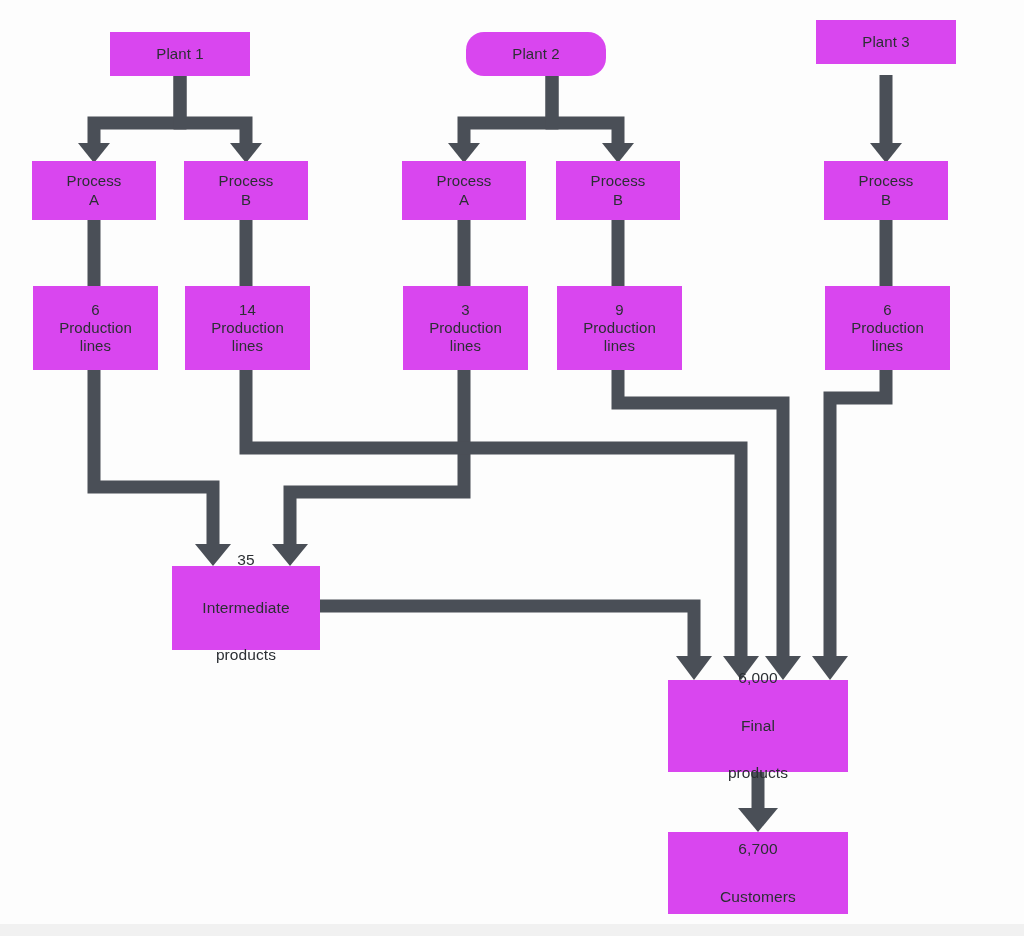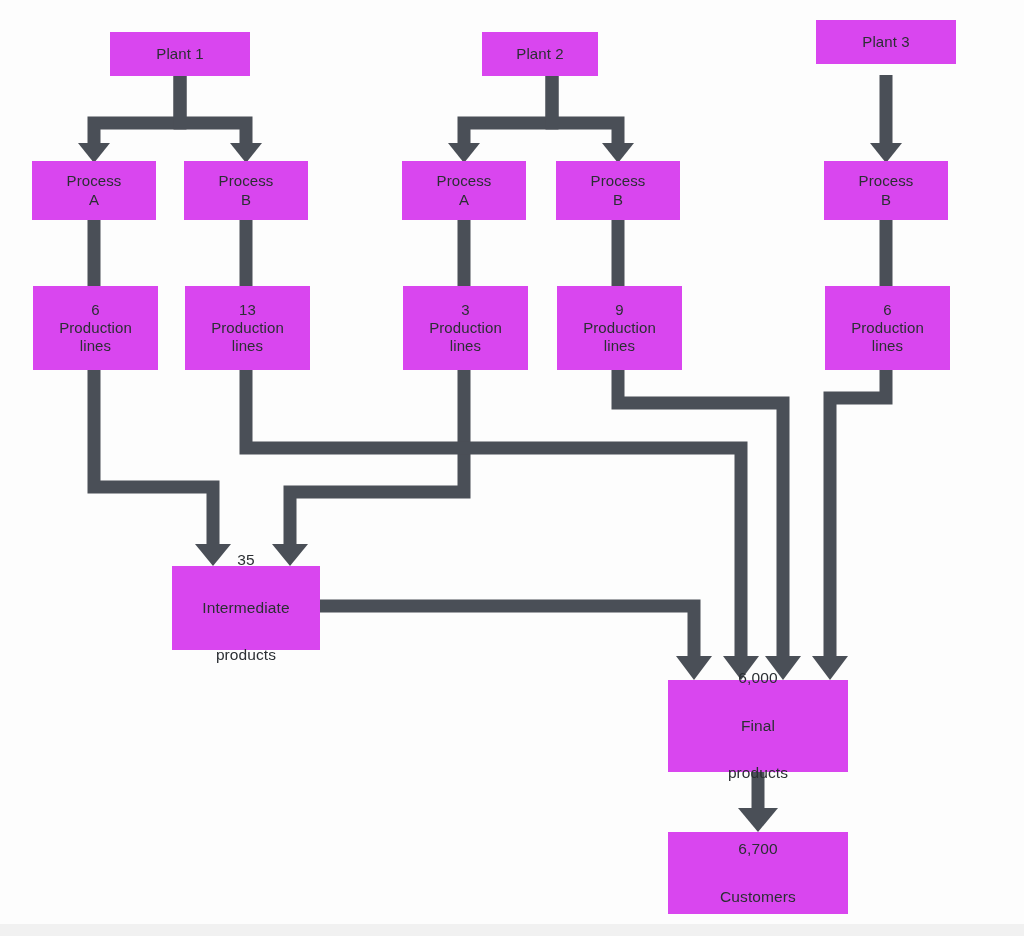--- a/index.html
+++ b/index.html
@@ -106,21 +106,21 @@
     <polygon class="arrow-head" points="694,680 676,656 712,656"></polygon>
 
     <path class="edge-path" d="M 758 772 L 758 812"></path>
     <polygon class="arrow-head" points="758,832 738,808 778,808"></polygon>
   </svg>
 
   <div class="node" style="left:110px; top:32px; width:140px; height:44px;">
     <span class="ln">Plant 1</span>
   </div>
 
-  <div class="node" style="left:482px; top:32px; width:116px; height:44px;">
+  <div class="node" style="left:466px; top:32px; width:140px; height:44px;border-radius:18px;">
     <span class="ln">Plant 2</span>
   </div>
 
   <div class="node" style="left:816px; top:20px; width:140px; height:44px;">
     <span class="ln">Plant 3</span>
   </div>
 
   <div class="node" style="left:32px; top:161px; width:124px; height:59px;">
     <span class="ln">Process</span>
     <span class="ln">A</span>
@@ -146,21 +146,21 @@
     <span class="ln">B</span>
   </div>
 
   <div class="node" style="left:33px; top:286px; width:125px; height:84px;">
     <span class="ln">6</span>
     <span class="ln">Production</span>
     <span class="ln">lines</span>
   </div>
 
   <div class="node" style="left:185px; top:286px; width:125px; height:84px;">
-    <span class="ln">13</span>
+    <span class="ln">14</span>
     <span class="ln">Production</span>
     <span class="ln">lines</span>
   </div>
 
   <div class="node" style="left:403px; top:286px; width:125px; height:84px;">
     <span class="ln">3</span>
     <span class="ln">Production</span>
     <span class="ln">lines</span>
   </div>
 

